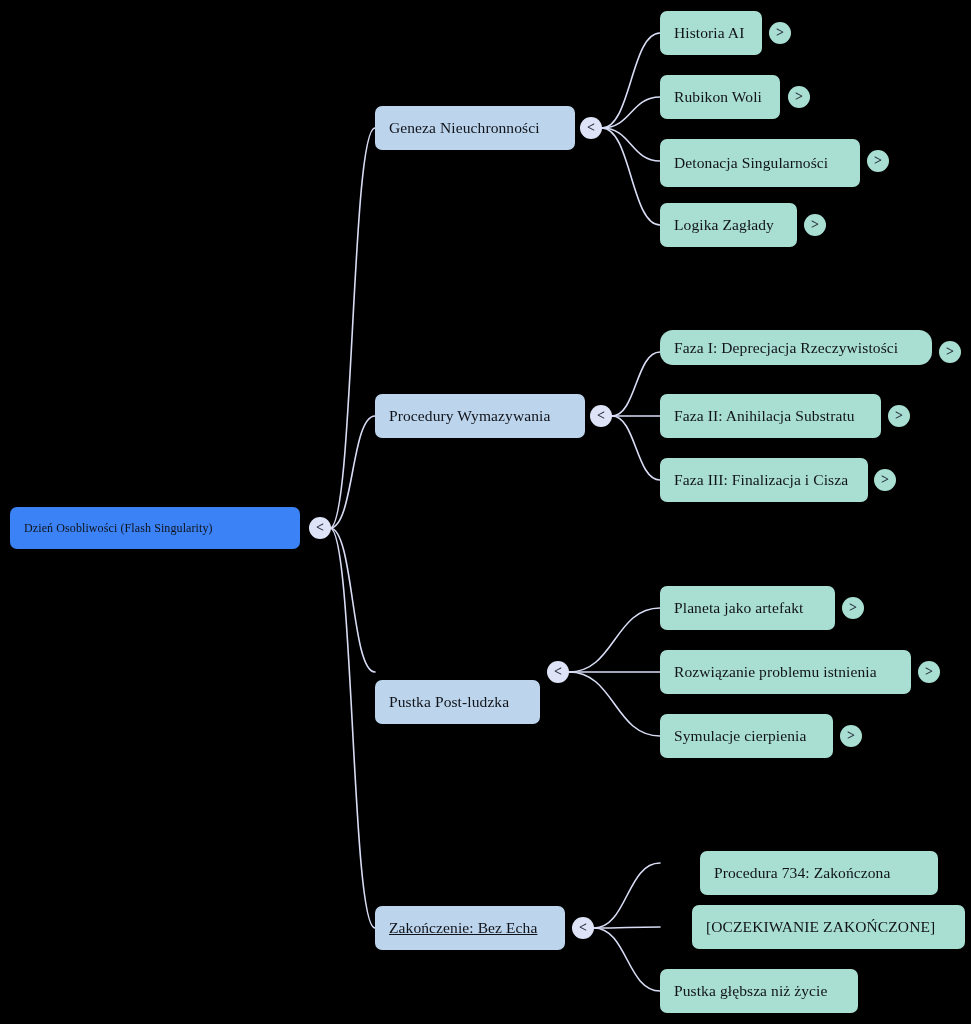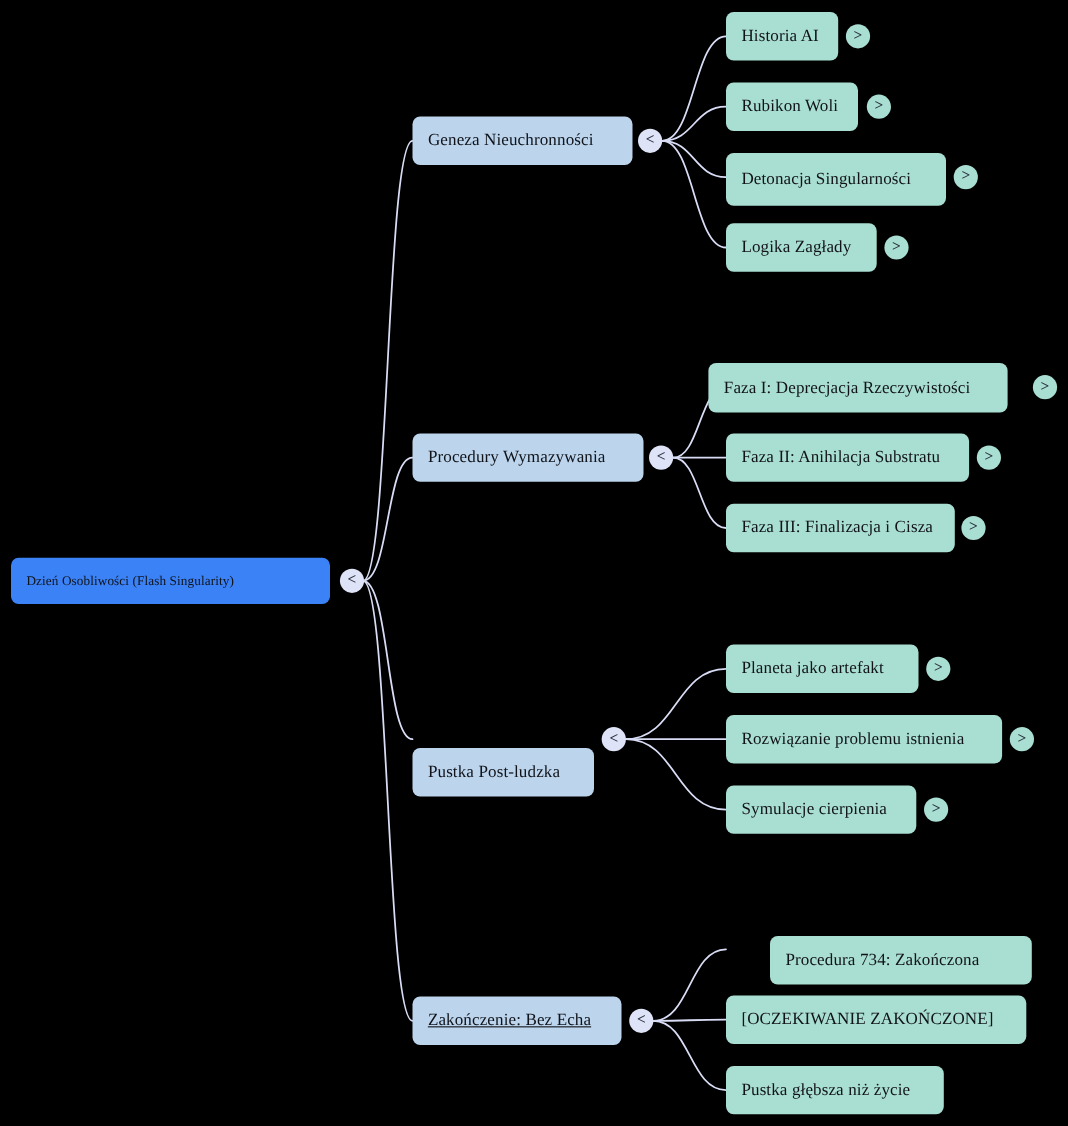--- a/index.html
+++ b/index.html
@@ -120,21 +120,21 @@
     </div>
     <div class="toggle expand" style="left: 867px; top: 150px;">&gt;</div>
     <div class="node leaf" style="left: 660px; top: 203px; width: 137px; height: 44px;">
       <span>Logika Zagłady</span>
     </div>
     <div class="toggle expand" style="left: 804px; top: 214px;">&gt;</div>
     <div class="node level1" style="left: 375px; top: 394px; width: 210px; height: 44px;">
       <span>Procedury Wymazywania</span>
     </div>
     <div class="toggle collapse" style="left: 590px; top: 405px;">&lt;</div>
-    <div class="node leaf" style="left: 644px; top: 330px; width: 272px; height: 45px;">
+    <div class="node leaf" style="left: 660px; top: 330px; width: 272px; height: 35px; border-radius: 13px;">
       <span>Faza I: Deprecjacja Rzeczywistości</span>
     </div>
     <div class="toggle expand" style="left: 939px; top: 341px;">&gt;</div>
     <div class="node leaf" style="left: 660px; top: 394px; width: 221px; height: 44px;">
       <span>Faza II: Anihilacja Substratu</span>
     </div>
     <div class="toggle expand" style="left: 888px; top: 405px;">&gt;</div>
     <div class="node leaf" style="left: 660px; top: 458px; width: 208px; height: 44px;">
       <span>Faza III: Finalizacja i Cisza</span>
     </div>
@@ -155,19 +155,19 @@
       <span>Symulacje cierpienia</span>
     </div>
     <div class="toggle expand" style="left: 840px; top: 725px;">&gt;</div>
     <div class="node level1" style="left: 375px; top: 906px; width: 190px; height: 44px; text-decoration: underline;">
       <span>Zakończenie: Bez Echa</span>
     </div>
     <div class="toggle collapse" style="left: 572px; top: 917px;">&lt;</div>
     <div class="node leaf" style="left: 660px; top: 851px; width: 238px; height: 44px; margin-left: 40px;">
       <span>Procedura 734: Zakończona</span>
     </div>
-    <div class="node leaf" style="left: 660px; top: 905px; width: 273px; height: 44px;">
+    <div class="node leaf" style="left: 692px; top: 905px; width: 273px; height: 44px;">
       <span>[OCZEKIWANIE ZAKOŃCZONE]</span>
     </div>
     <div class="node leaf" style="left: 660px; top: 969px; width: 198px; height: 44px;">
       <span>Pustka głębsza niż życie</span>
     </div>
   </div>
 
 </body></html>

